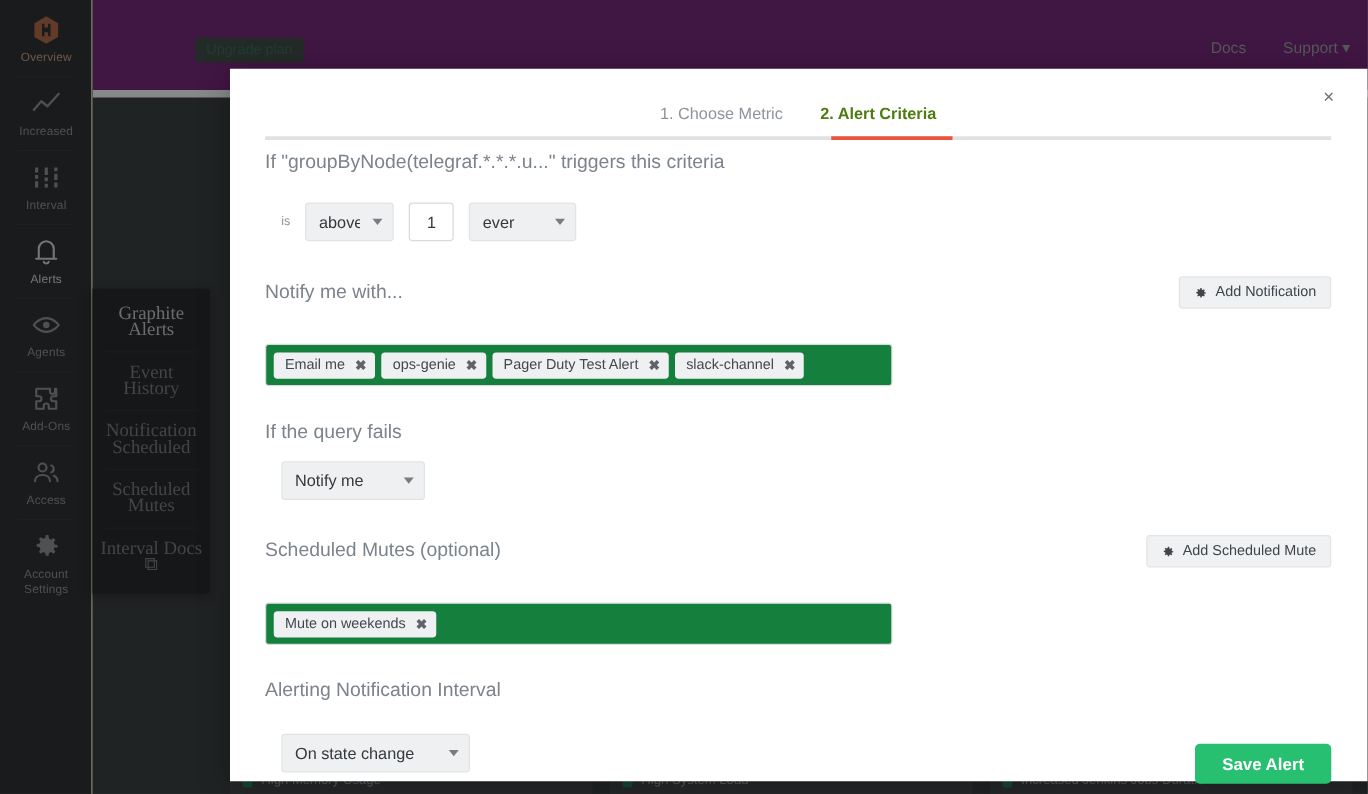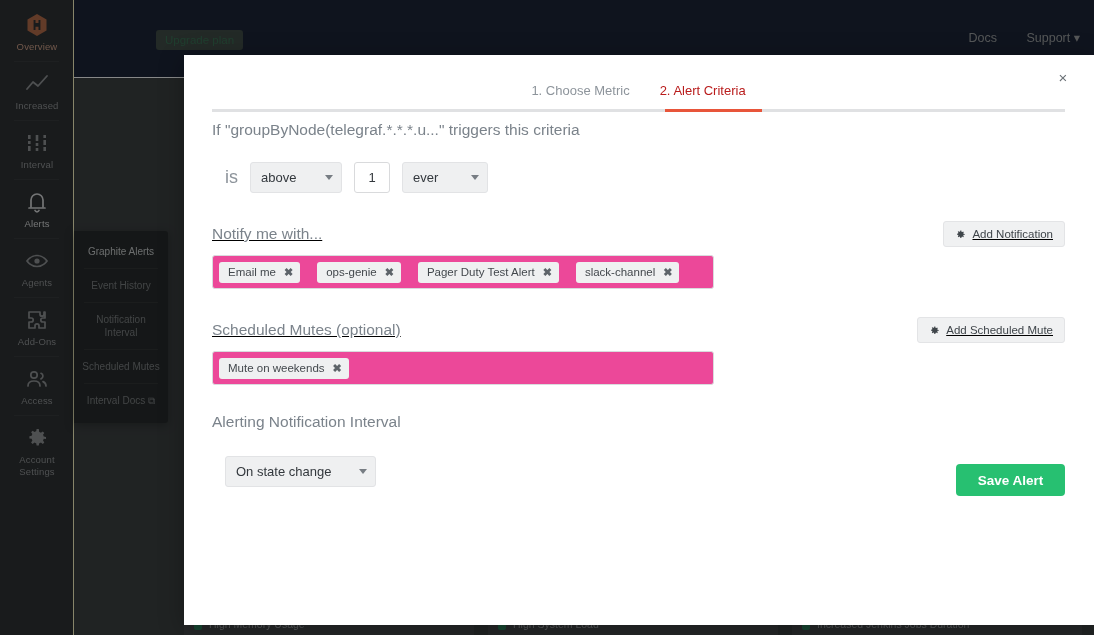--- a/index.html
+++ b/index.html
@@ -44,32 +44,33 @@
   
   .subnav {
     position: absolute; left: 74px; top: 231px;
     width: 94px;
     background: #1b1d1e;
     border-radius: 0 3px 3px 0;
     padding: 4px 0 6px;
     box-shadow: 0 2px 10px rgba(0,0,0,.35);
   }
   .subnav-item {
-    color: #75787a; font-size: 10px; line-height: 13px;
+    color: #75787a; font-size: 15px; line-height: 13px;
     text-align: center; padding: 10px 6px;
     cursor: pointer;
+    font-family: Liberation Serif, serif;
   }
   .subnav-item.active { color: #c6c8c9; }
   .subnav-div { height: 1px; background: #262829; margin: 0 10px; }
 
   
   .topbar {
     position: absolute; left: 74px; top: 0; right: 0; height: 78px;
-    background: #0f172a;
-    border-bottom: 1px solid #ffffff;
+    background: #701a75;
+    border-bottom: 6px solid #ffffff;
   }
   .upgrade-plan {
     position: absolute; left: 82px; top: 30px;
     background: #36423c;
     color: #2f6b4c;
     font-size: 11.5px;
     padding: 4px 9px;
     border-radius: 3px;
     cursor: pointer;
   }
@@ -121,38 +122,38 @@
   }
   .tabs {
     position: absolute; left: 28px; right: 29px; top: 28px;
     height: 28px;
     display: flex; justify-content: center; gap: 26px;
   }
   .tab {
     font-size: 13px; color: #8d949b; cursor: pointer;
     padding: 0 2px 9px;
   }
-  .tab.active { color: #b91c1c; font-weight: normal; }
+  .tab.active { color: #4d7c0f; font-weight: bold; }
   .tabs-rule {
     position: absolute; left: 28px; right: 29px; top: 54px;
     height: 3px; background: #e0e1e3;
   }
   .tabs-rule .active-seg {
     position: absolute; top: 0; height: 3px; background: #e8553a;
     left: 453px; width: 97px;
   }
 
   .mcontent { position: absolute; left: 28px; right: 29px; top: 66px; bottom: 0; }
 
   h3.sect {
     margin: 0; padding: 0;
     color: #7b838b; font-size: 15.5px; font-weight: normal;
   }
   .row-criteria { display: flex; align-items: center; margin-top: 23px; }
-  .lbl-is { color: #8d949b; font-size: 18px; margin-left: 13px; margin-right: 12px; }
+  .lbl-is { color: #8d949b; font-size: 10px; margin-left: 13px; margin-right: 12px; }
 
   select.ctl, .fauxsel {
     appearance: none; -webkit-appearance: none;
     background: #eff0f1;
     border: 1px solid #e2e3e5;
     border-radius: 3px;
     color: #33383d;
     font-family: "Liberation Sans", sans-serif;
     font-size: 13px;
     height: 31px;
@@ -170,44 +171,44 @@
   }
   input.numctl {
     background: #fff; border: 1px solid #d9dadc; border-radius: 3px;
     width: 36px; height: 31px; text-align: center;
     font-family: "Liberation Sans", sans-serif; font-size: 13px;
     color: #33383d;
     margin: 0 12px;
   }
 
   .sect-head {
-    display: flex; align-items: center; justify-content: space-between; text-decoration: underline;
+    display: flex; align-items: center; justify-content: space-between;
   }
   .gearbtn {
     background: #f0f1f2;
     border: 1px solid #e3e4e6;
     border-radius: 3px;
     color: #3f454a;
     font-family: "Liberation Sans", sans-serif;
     font-size: 11.5px;
     padding: 6px 11px;
     cursor: pointer;
     display: inline-flex; align-items: center; gap: 6px;
   }
   .gearbtn svg { width: 11px; height: 11px; }
 
   .tagbox {
-    margin-top: 8px;
+    margin-top: 28px;
     border: 1px solid #d9dbdd;
     border-radius: 3px;
     height: 34px;
     width: 502px;
     display: flex; align-items: center;
-    padding: 0 6px; gap: 17px;
-    background: #ec4899;
+    padding: 0 6px; gap: 5px;
+    background: #15803d;
   }
   .chip {
     background: #eff0f1;
     border-radius: 3px;
     font-size: 11.5px;
     color: #43484d;
     padding: 4px 7px 4px 9px;
     display: inline-flex; align-items: center; gap: 8px;
     white-space: nowrap;
   }
@@ -352,21 +353,21 @@
       <span style="white-space:pre-line">Account
 Settings</span>
     </div>
   </nav>
 
   <div class="subnav">
     <div class="subnav-item active">Graphite Alerts</div>
     <div class="subnav-div"></div>
     <div class="subnav-item">Event History</div>
     <div class="subnav-div"></div>
-    <div class="subnav-item">Notification Interval</div>
+    <div class="subnav-item">Notification Scheduled</div>
     <div class="subnav-div"></div>
     <div class="subnav-item">Scheduled Mutes</div>
     <div class="subnav-div"></div>
     <div class="subnav-item">Interval Docs ⧉</div>
   </div>
 </div>
 
 <div id="overlay"></div>
 
 <div id="modal">
@@ -382,21 +383,21 @@
   </div>
 
   <div class="mcontent">
 
     <h3 class="sect">If "groupByNode(telegraf.*.*.*.u..." triggers this criteria</h3>
 
     <div class="row-criteria">
       <span class="lbl-is">is</span>
 
       <span class="selwrap">
-        <select class="ctl" style="width:92px">
+        <select class="ctl" style="width:71px">
           <option>above</option>
         </select>
         <span class="caret"></span>
       </span>
 
       <input class="numctl" type="text" value="1" style="">
 
       <span class="selwrap">
         <select class="ctl" style="width:86px">
           <option>ever</option>
@@ -429,20 +430,31 @@
           <span>Pager Duty Test Alert</span>
           <span class="x">✖</span>
         </span>
         <span class="chip">
           <span>slack-channel</span>
           <span class="x">✖</span>
         </span>
       </div>
     </div>
 
+    <div class="blk">
+      <h3 class="sect">If the query fails</h3>
+      <div class="blk-ctl">
+        <span class="selwrap">
+          <select class="ctl" style="width:115px">
+            <option>Notify me</option>
+          </select>
+          <span class="caret"></span>
+        </span>
+      </div>
+    </div>
 
     <div class="blk">
       <div class="sect-head">
         <h3 class="sect">Scheduled Mutes (optional)</h3>
         <button class="gearbtn">
           <svg viewBox="0 0 24 24" fill="#3f454a">
             <path d="M12 8.4a3.6 3.6 0 1 0 0 7.2 3.6 3.6 0 0 0 0-7.2zm9 4.7v-2.2l-2.3-.4a7 7 0 0 0-.7-1.7l1.3-1.9-1.5-1.5-1.9 1.3a7 7 0 0 0-1.7-.7L13.8 3h-2.2l-.4 2.3a7 7 0 0 0-1.7.7L7.6 4.7 6.1 6.2l1.3 1.9a7 7 0 0 0-.7 1.7L4.4 10.2v2.2l2.3.4a7 7 0 0 0 .7 1.7l-1.3 1.9 1.5 1.5 1.9-1.3a7 7 0 0 0 1.7.7l.4 2.3h2.2l.4-2.3a7 7 0 0 0 1.7-.7l1.9 1.3 1.5-1.5-1.3-1.9a7 7 0 0 0 .7-1.7z"></path>
           </svg>
           <span>Add Scheduled Mute</span>
         </button>

